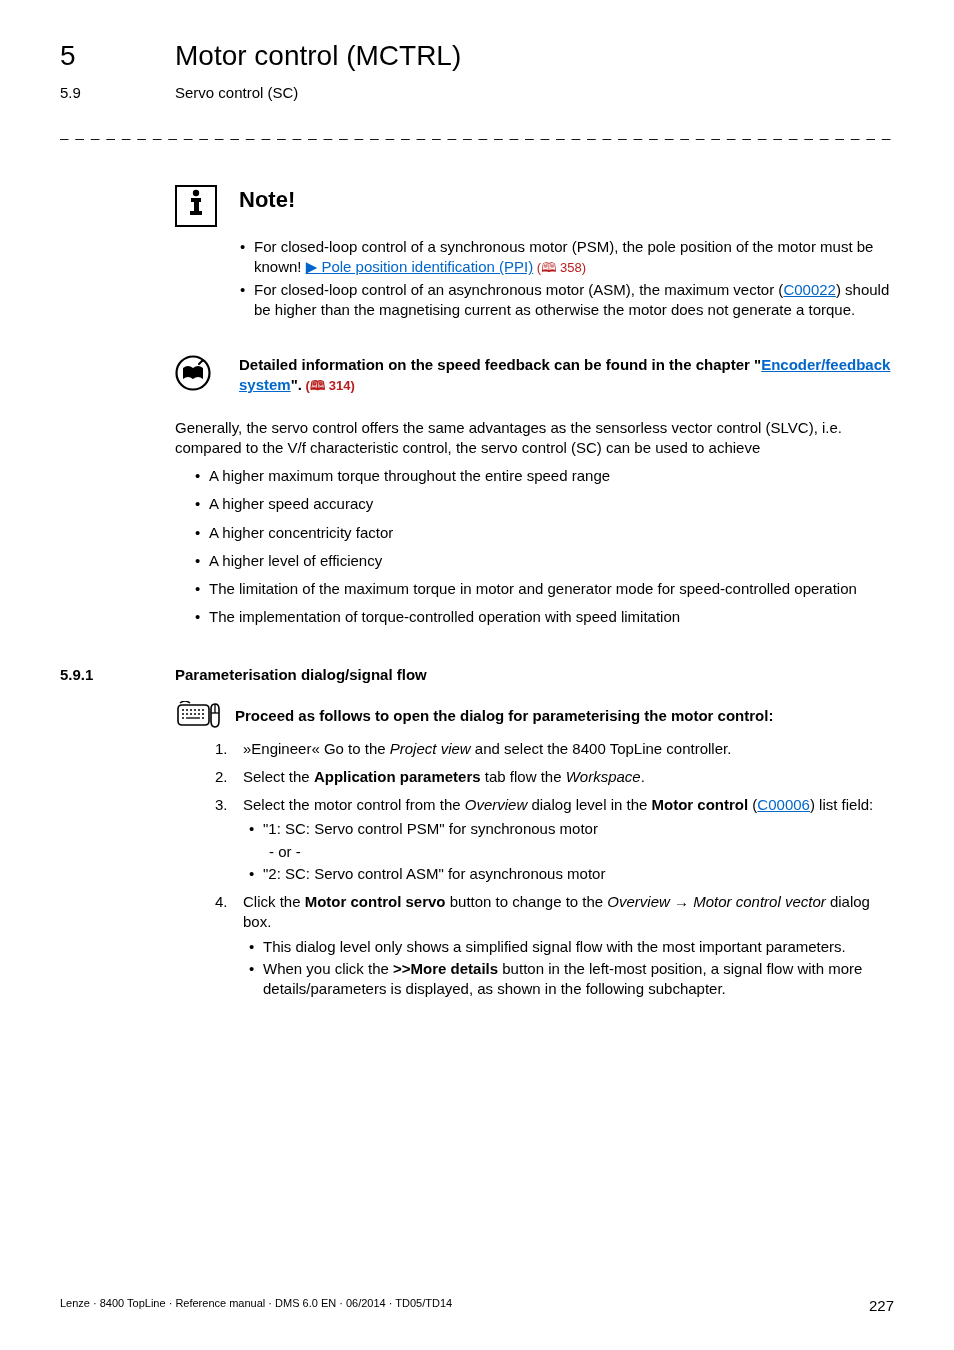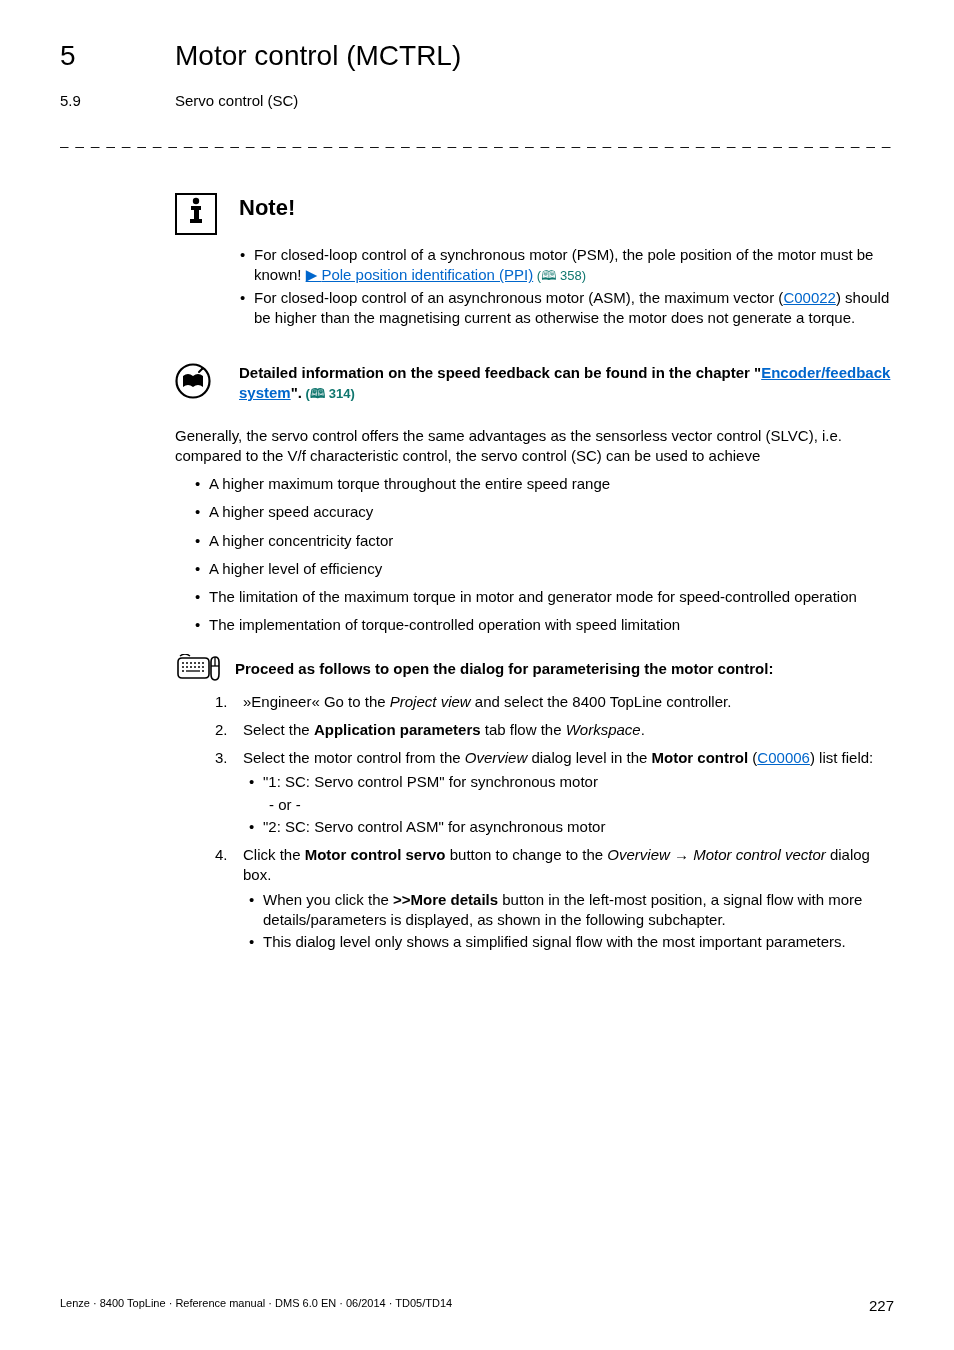--- a/index.html
+++ b/index.html
@@ -30,21 +30,21 @@
     font-weight: 400;
     width: 115px;
   }
   .chaptitle {
     font-size: 28px;
     font-weight: 400;
   }
   .subhead {
     display: flex;
     align-items: flex-end;
-    margin-top: 20px;
+    margin-top: 12px;
   }
   .subnum {
     font-size: 15px;
     width: 115px;
   }
   .subtitle {
     font-size: 15px;
   }
   .dashes {
     margin-top: 22px;
@@ -95,21 +95,21 @@
     padding-left: 14px;
     margin-bottom: 2px;
   }
   .notelist li::before, .bodylist li::before {
     content: "•";
     position: absolute;
     left: 0;
     top: 0;
   }
   .link { color: #0066cc; text-decoration: underline; }
-  .pageref { color: #0f766e; font-size: 13px; text-align: right; }
+  .pageref { color: #b91c1c; font-size: 13px; text-align: right; }
   .bookicon-wrap {
     width: 36px;
     height: 36px;
     flex-shrink: 0;
     display: inline-block;
   }
   .tipbox {
     margin-top: 35px;
     margin-left: 115px;
     display: flex;
@@ -276,20 +276,24 @@
     <ul>
       <li>A higher maximum torque throughout the entire speed range</li>
       <li>A higher speed accuracy</li>
       <li>A higher concentricity factor</li>
       <li>A higher level of efficiency</li>
       <li>The limitation of the maximum torque in motor and generator mode for speed-controlled operation</li>
       <li>The implementation of torque-controlled operation with speed limitation</li>
     </ul>
   </div>
 
+  <div class="sectionrow">
+    <div class="sectionnum">5.9.1</div>
+    <div class="sectiontitle">Parameterisation dialog/signal flow</div>
+  </div>
 
   <div class="proceedrow">
     <span class="keyboardicon">
       <svg width="48" height="30" viewBox="0 0 48 30">
         <path d="M3 8 Q3 4 7 4 L30 4 Q34 4 34 8 L34 20 Q34 24 30 24 L7 24 Q3 24 3 20 Z" fill="none" stroke="#000" stroke-width="1.6"></path>
         <path d="M5 2 Q10 -2 15 2" fill="none" stroke="#000" stroke-width="1.4"></path>
         <line x1="7" y1="9" x2="9" y2="9" stroke="#000" stroke-width="1.3"></line>
         <line x1="11" y1="9" x2="13" y2="9" stroke="#000" stroke-width="1.3"></line>
         <line x1="15" y1="9" x2="17" y2="9" stroke="#000" stroke-width="1.3"></line>
         <line x1="19" y1="9" x2="21" y2="9" stroke="#000" stroke-width="1.3"></line>
@@ -323,24 +327,24 @@
       <span>Select the motor control from the </span><span class="italic">Overview</span><span> dialog level in the </span><b>Motor control</b><span> (</span><span class="link">C00006</span><span>) list field:</span>
       <ul class="sub-ul">
         <li class="bullet">"1: SC: Servo control PSM" for synchronous motor</li>
         <li class="dash">- or -</li>
         <li class="bullet">"2: SC: Servo control ASM" for asynchronous motor</li>
       </ul>
     </li>
     <li>
       <span>Click the </span><b>Motor control servo</b><span> button to change to the </span><span class="italic">Overview</span><span> → </span><span class="italic">Motor control vector</span><span> dialog box.</span>
       <ul class="sub-ul">
+        <li class="bullet">This dialog level only shows a simplified signal flow with the most important parameters.</li>
         <li class="bullet">
           <span>When you click the </span><b>&gt;&gt;More details</b><span> button in the left-most position, a signal flow with more details/parameters is displayed, as shown in the following subchapter.</span>
         </li>
-        <li class="bullet">This dialog level only shows a simplified signal flow with the most important parameters.</li>
       </ul>
     </li>
   </ol>
 
   <div class="footer">
     <span>Lenze · 8400 TopLine · Reference manual · DMS 6.0 EN · 06/2014 · TD05/TD14</span>
     <span class="pagenum">227</span>
   </div>
 
 </div>

